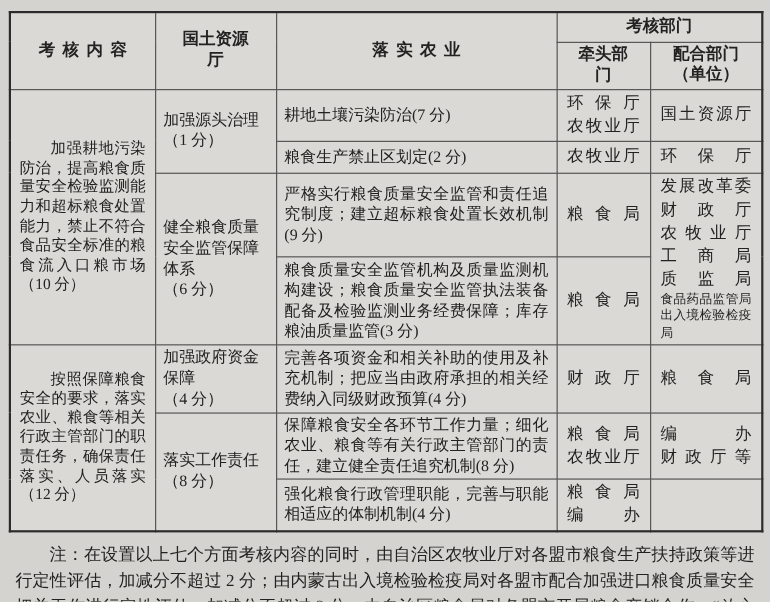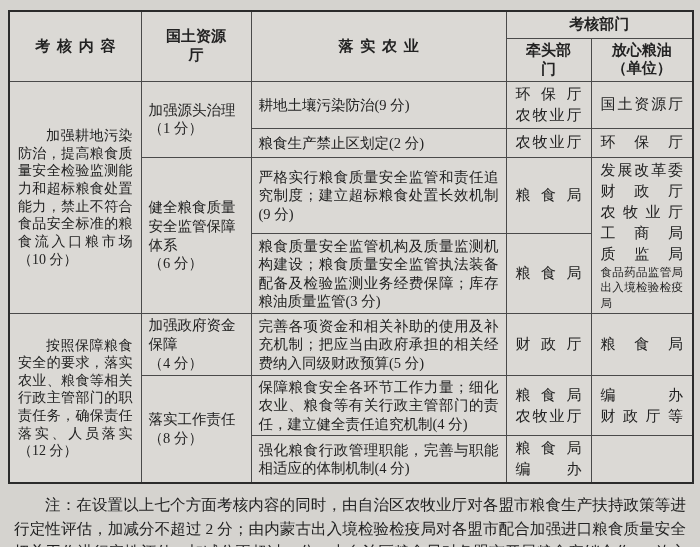--- a/index.html
+++ b/index.html
@@ -59,29 +59,29 @@
 
     <tbody>
         <tr style="height:27px">
       <th rowspan="2"><span class="spread">考核内容</span></th>
       <th rowspan="2"><span>国土资源厅</span></th>
       <th rowspan="2"><span class="spread">落实农业</span></th>
       <th colspan="2"><span>考核部门</span></th>
     </tr>
     <tr style="height:31px">
       <th><span>牵头部门</span></th>
-      <th class="prewrap" style="line-height:1.15"><span class="prewrap">放心粮油
+      <th class="prewrap" style="line-height:1.15"><span class="prewrap">配合部门
 （单位）</span></th>
     </tr>
 
     <tr style="height:44px">
       <td rowspan="4" class="content">加强耕地污染防治，提高粮食质量安全检验监测能力和超标粮食处置能力，禁止不符合食品安全标准的粮食流入口粮市场（10 分）</td>
       <td rowspan="2" class="item prewrap">加强源头治理
 （1 分）</td>
-      <td class="indicator">耕地土壤污染防治(9 分)</td>
+      <td class="indicator">耕地土壤污染防治(7 分)</td>
       <td class="dept dist">
             <div class="gen-line">环保厅</div>
             <div class="gen-line">农牧业厅</div>
           </td>
       <td class="dept dist">
             <div class="gen-line">国土资源厅</div>
           </td>
     </tr>
     <tr style="height:29px">
       <td class="indicator">粮食生产禁止区划定(2 分)</td>
@@ -117,32 +117,32 @@
       <td class="indicator">粮食质量安全监管机构及质量监测机构建设；粮食质量安全监管执法装备配备及检验监测业务经费保障；库存粮油质量监管(3 分)</td>
       <td class="dept dist">
             <div class="gen-line">粮食局</div>
           </td>
     </tr>
 
     <tr style="height:60px">
       <td rowspan="3" class="content">按照保障粮食安全的要求，落实农业、粮食等相关行政主管部门的职责任务，确保责任落实、人员落实（12 分）</td>
       <td class="item prewrap">加强政府资金保障
 （4 分）</td>
-      <td class="indicator">完善各项资金和相关补助的使用及补充机制；把应当由政府承担的相关经费纳入同级财政预算(5 分)</td>
+      <td class="indicator">完善各项资金和相关补助的使用及补充机制；把应当由政府承担的相关经费纳入同级财政预算(4 分)</td>
       <td class="dept dist">
             <div class="gen-line">财政厅</div>
           </td>
       <td class="dept dist">
             <div class="gen-line">粮食局</div>
           </td>
     </tr>
     <tr style="height:46px">
       <td rowspan="2" class="item prewrap">落实工作责任
 （8 分）</td>
-      <td class="indicator">保障粮食安全各环节工作力量；细化农业、粮食等有关行政主管部门的责任，建立健全责任追究机制(4 分)</td>
+      <td class="indicator">保障粮食安全各环节工作力量；细化农业、粮食等有关行政主管部门的责任，建立健全责任追究机制(8 分)</td>
       <td class="dept dist">
             <div class="gen-line">粮食局</div>
             <div class="gen-line">农牧业厅</div>
           </td>
       <td class="dept dist">
             <div class="gen-line">编办</div>
             <div class="gen-line">财政厅等</div>
           </td>
     </tr>
     <tr style="height:36px">

